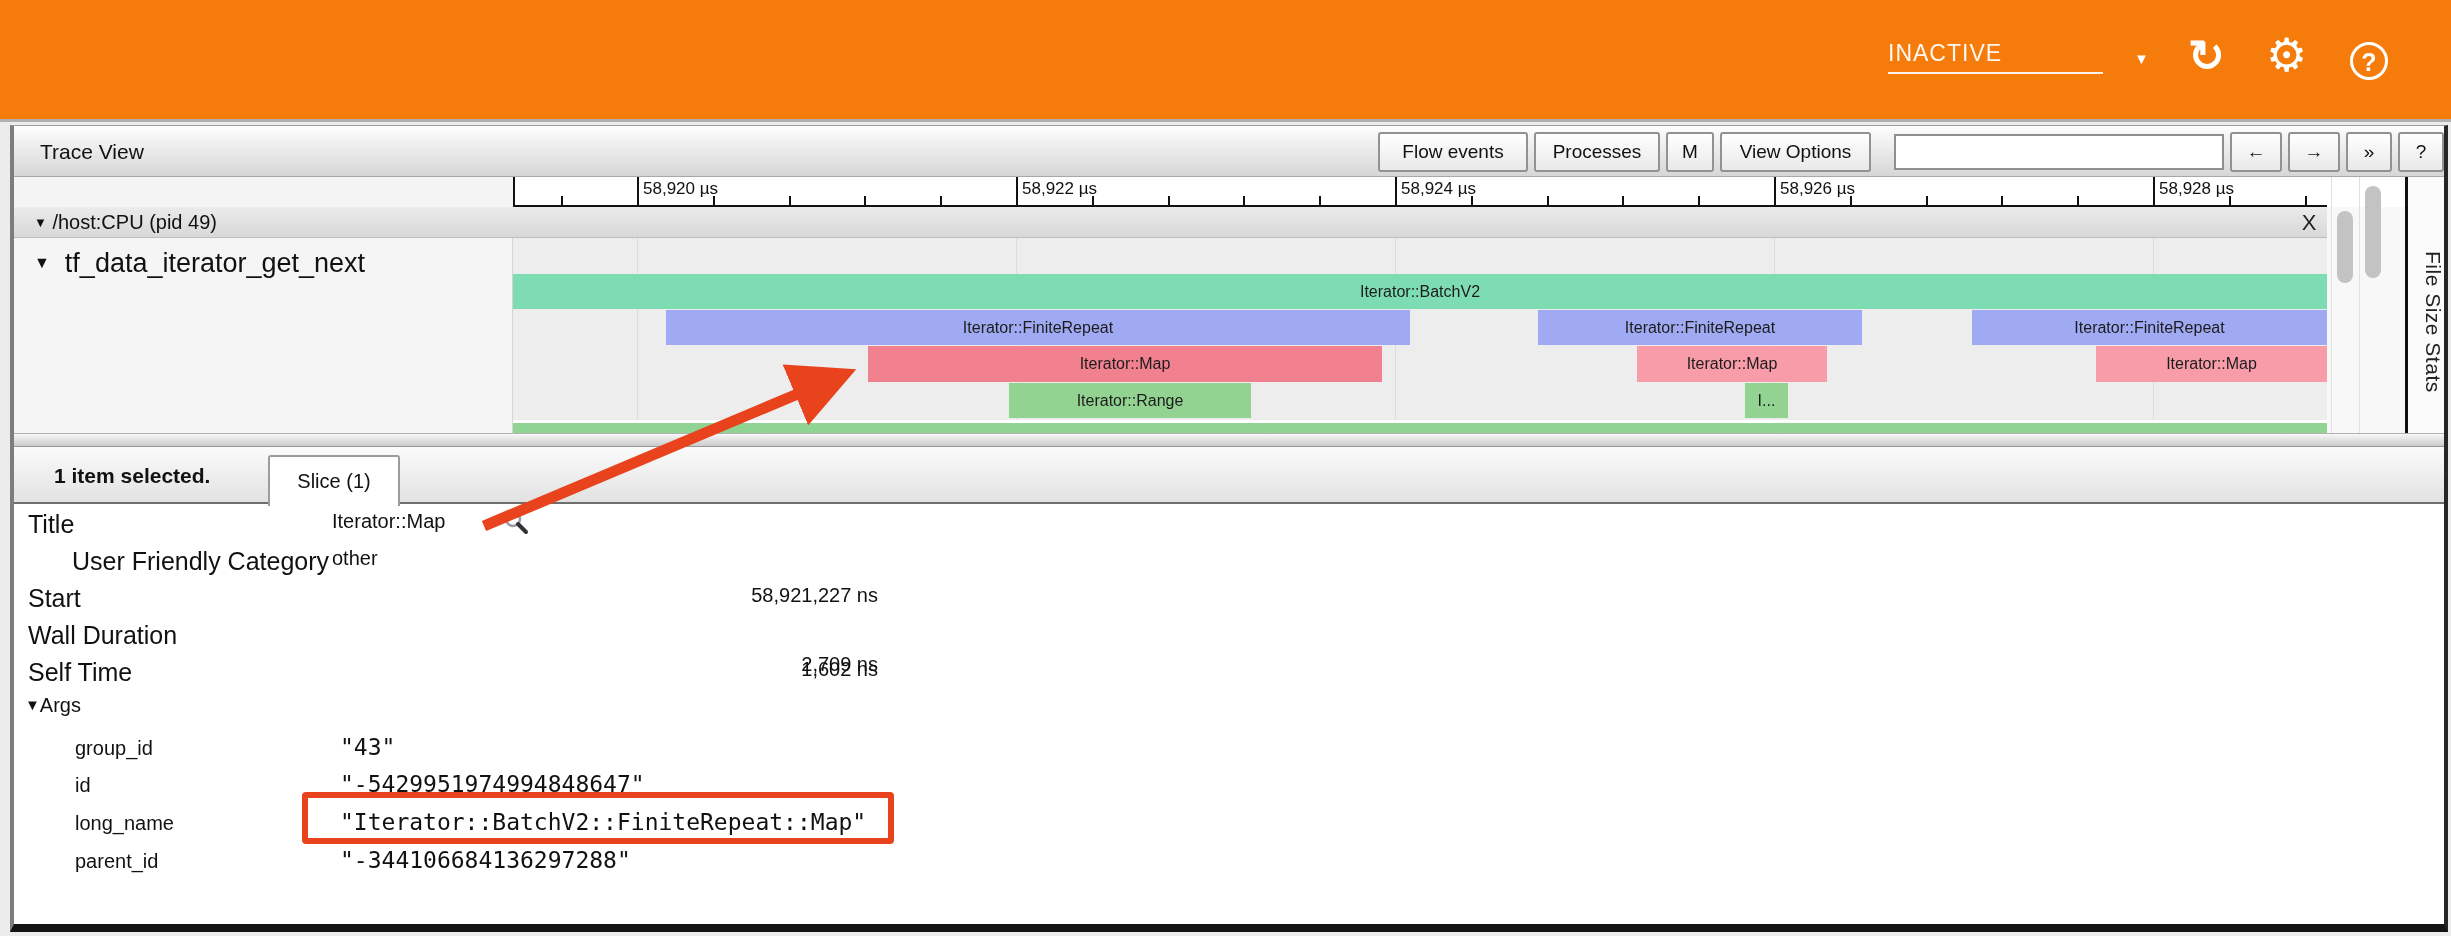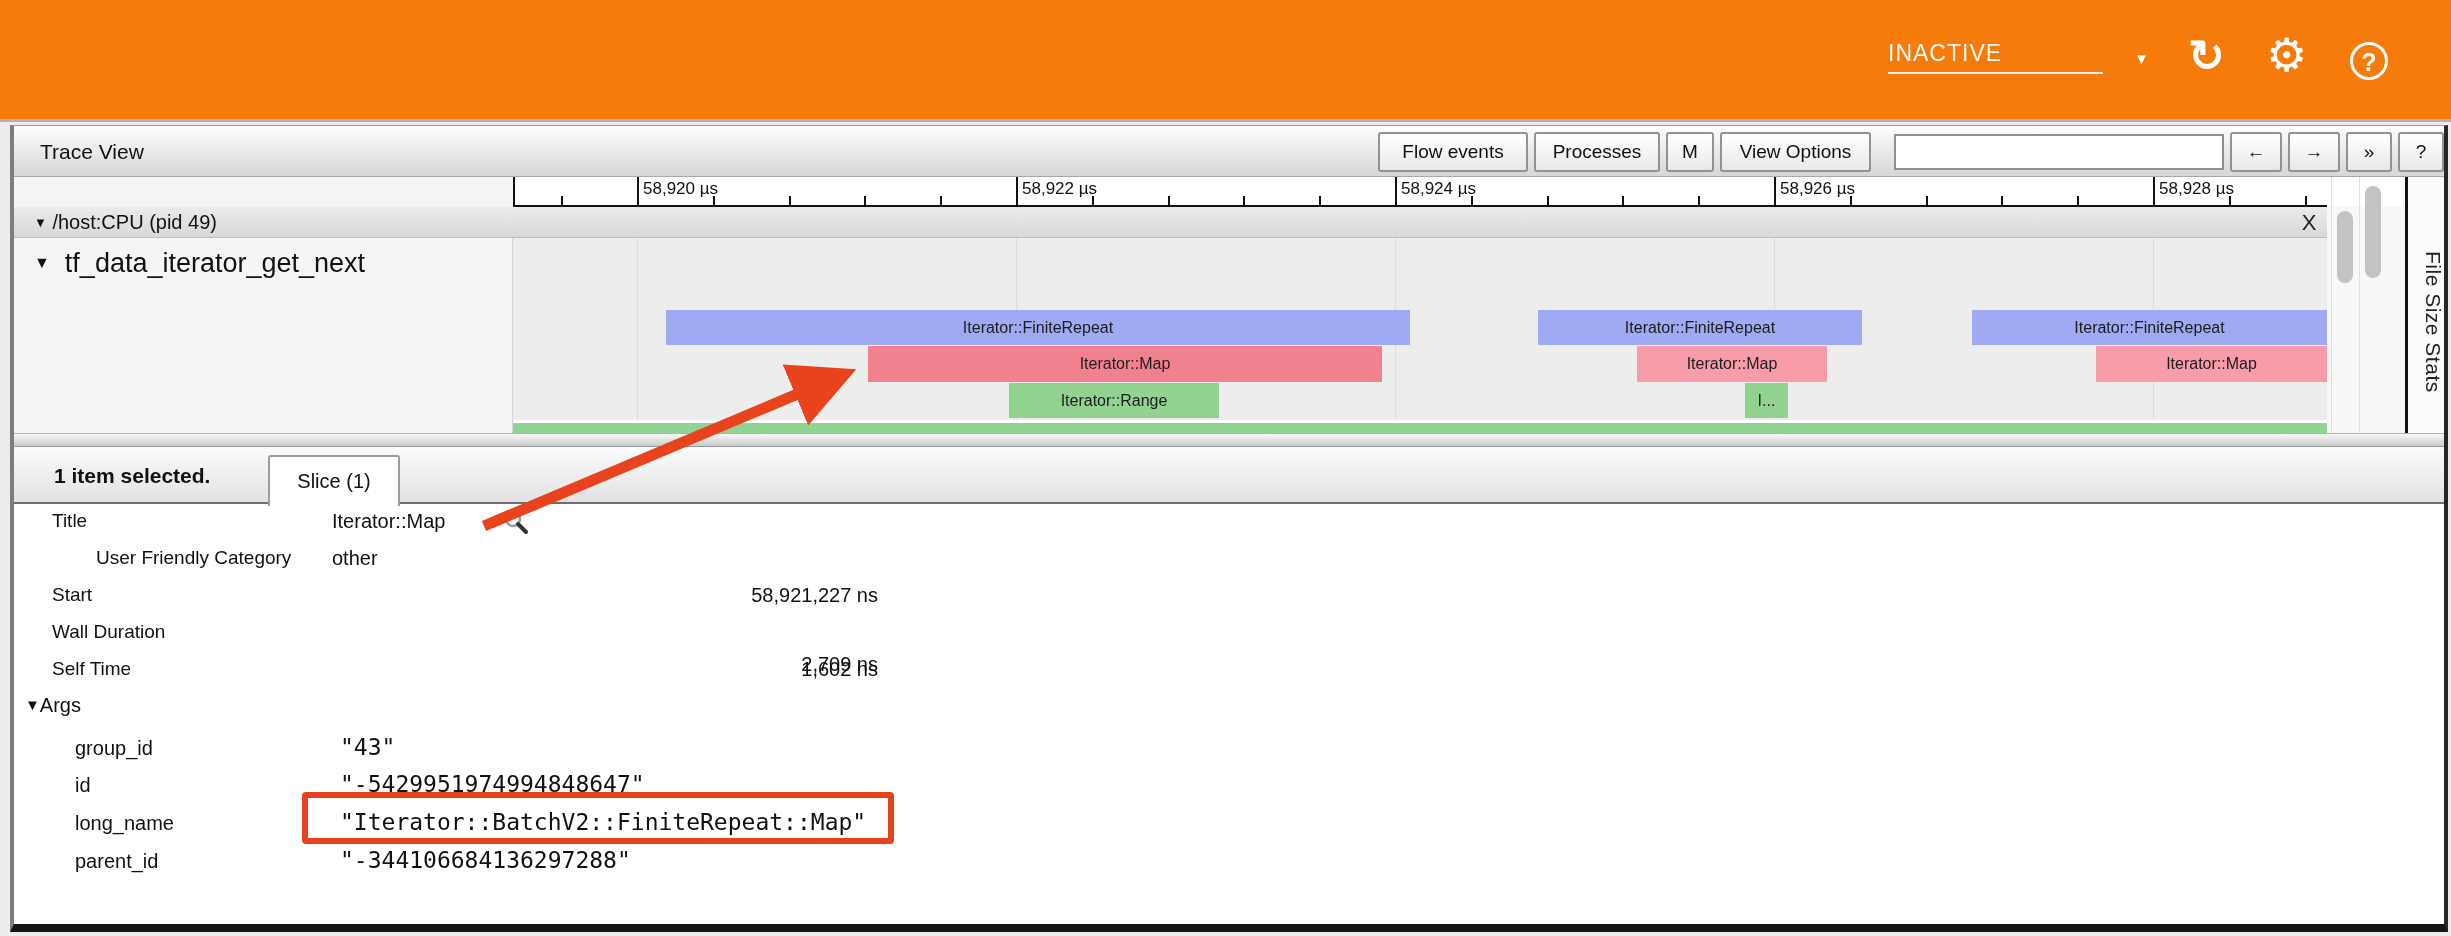--- a/index.html
+++ b/index.html
@@ -85,21 +85,21 @@
   
   #details-header{left:14px;top:447px;width:2430px;height:57px;
       background:linear-gradient(#fbfbfb,#e2e2e2);border-bottom:2px solid #6e6e6e;}
   #selected-summary{left:54px;top:447px;height:57px;line-height:57px;font-size:21px;font-weight:bold;}
   #slice-tab{left:268px;top:455px;width:132px;height:51px;background:#fff;border:2px solid #9c9c9c;
       border-bottom:none;border-radius:3px 3px 0 0;font-size:20px;text-align:center;line-height:48px;
       z-index:5;cursor:pointer;}
 
   
   #details-body{left:14px;top:504px;width:2430px;height:421px;background:#fff;}
-  .d-label{position:absolute;left:52px;font-size:19px;white-space:nowrap;}
+  .d-label{position:absolute;left:28px;font-size:25px;white-space:nowrap;}
   .d-value{position:absolute;left:332px;font-size:20px;white-space:nowrap;}
   .d-value-num{position:absolute;left:332px;width:546px;text-align:right;font-size:20px;}
   .a-label{position:absolute;left:75px;font-size:20px;white-space:nowrap;}
   .a-value{position:absolute;left:340px;font-size:23px;font-family:"DejaVu Sans Mono",monospace;white-space:nowrap;}
   #args-header{position:absolute;left:25px;font-size:20px;}
   #args-caret{font-size:15px;vertical-align:2px;cursor:pointer;}
   #mag-icon{left:503px;top:509px;width:26px;height:26px;cursor:pointer;}
   #highlight-box{left:302px;top:792px;width:592px;height:52px;border:6px solid #e8431c;border-radius:4px;
       z-index:40;pointer-events:none;}
 
@@ -169,27 +169,28 @@
 <div class="abs" id="track-pane"></div>
 <div class="abs" id="track-label"><span id="track-caret">▼</span>&nbsp; <span>tf_data_iterator_get_next</span></div>
 <div class="abs" id="canvas">
     <div class="gridline" style="left: 1640px;"></div>
     <div class="gridline" style="left: 1261px;"></div>
     <div class="gridline" style="left: 882px;"></div>
     <div class="gridline" style="left: 503px;"></div>
     <div class="gridline" style="left: 124px;"></div>
   <div id="strip-white"></div>
   <div id="strip-green"></div>
+    <div class="slice" style="left: 0px; top: 36px; width: 1814px; height: 35px; background: rgb(126, 220, 178); line-height: 35px;">Iterator::BatchV2</div>
     <div class="slice" style="left: 153px; top: 72px; width: 744px; height: 35px; background: rgb(159, 170, 242); line-height: 35px;">Iterator::FiniteRepeat</div>
     <div class="slice" style="left: 1025px; top: 72px; width: 324px; height: 35px; background: rgb(159, 170, 242); line-height: 35px;">Iterator::FiniteRepeat</div>
     <div class="slice" style="left: 1459px; top: 72px; width: 355px; height: 35px; background: rgb(159, 170, 242); line-height: 35px;">Iterator::FiniteRepeat</div>
     <div class="slice" style="left: 355px; top: 108px; width: 514px; height: 36px; background: rgb(242, 129, 143); line-height: 36px;">Iterator::Map</div>
     <div class="slice" style="left: 1124px; top: 108px; width: 190px; height: 36px; background: rgb(249, 156, 169); line-height: 36px;">Iterator::Map</div>
     <div class="slice" style="left: 1583px; top: 108px; width: 231px; height: 36px; background: rgb(249, 156, 169); line-height: 36px;">Iterator::Map</div>
-    <div class="slice" style="left: 496px; top: 145px; width: 210px; height: 35px; background: rgb(146, 211, 146); line-height: 35px;">Iterator::Range</div>
+    <div class="slice" style="left: 496px; top: 145px; width: 242px; height: 35px; background: rgb(146, 211, 146); line-height: 35px;">Iterator::Range</div>
     <div class="slice" style="left: 1232px; top: 145px; width: 43px; height: 35px; background: rgb(146, 211, 146); line-height: 35px;">I...</div>
   </div>
 
 <div class="abs" id="rail-bg"></div>
 <div class="abs rail-sep" style="left:2331px;"></div>
 <div class="abs rail-sep" style="left:2359px;"></div>
 <div class="abs scroll-thumb" id="thumb-1"></div>
 <div class="abs scroll-thumb" id="thumb-2"></div>
 <div class="abs" id="rail-line"></div>
 <div class="abs" id="side-tab-bg"></div>

